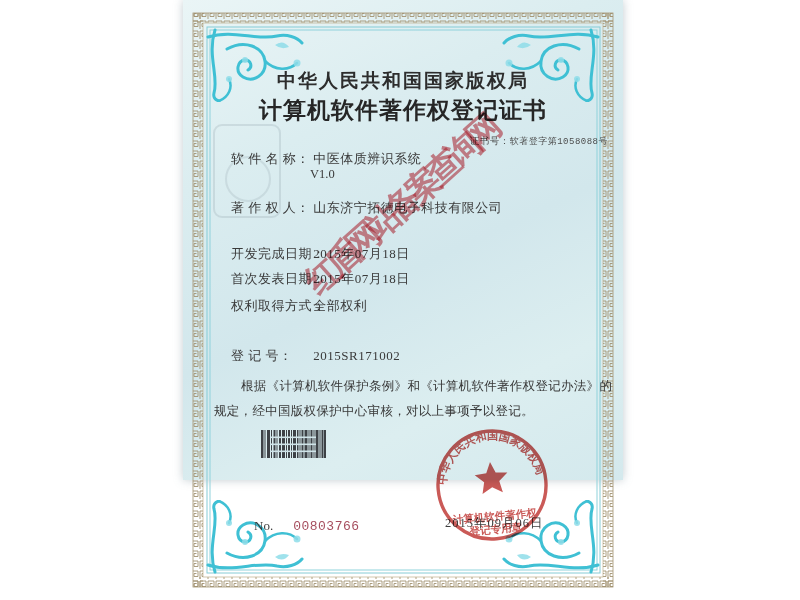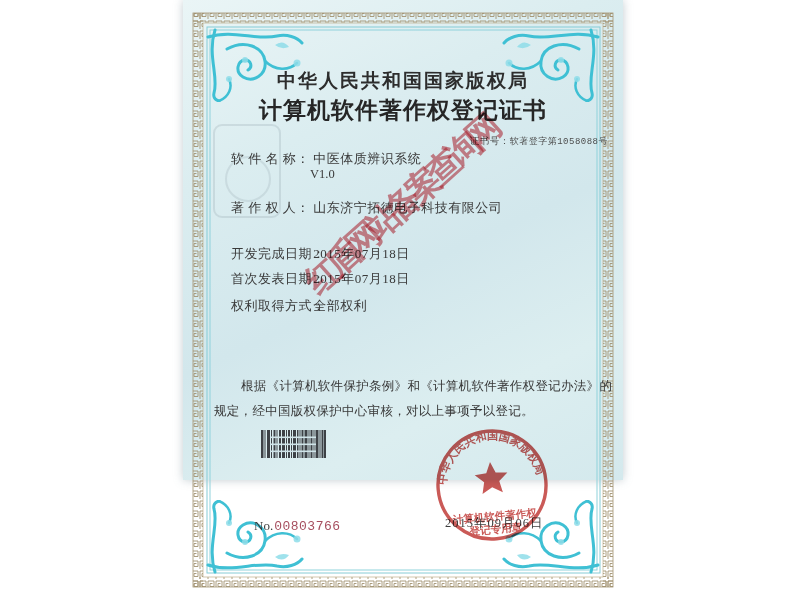--- a/index.html
+++ b/index.html
@@ -21,21 +21,21 @@
   .frow{left:48px;font-size:13px;color:#3a3a3a;white-space:nowrap;}
   .frow .lab{display:inline-block;width:79px;letter-spacing:.5px;}
   .frow .val{letter-spacing:.5px;}
   .r0{top:150px}.r0b{left:127px;top:167px;font-size:12.5px;color:#3a3a3a;}
   .r1{top:199px}.r2{top:245px}.r3{top:270px}.r4{top:297px}.r5{top:322px}.r6{top:347px}
   .stmt{font-size:12.5px;color:#383838;letter-spacing:.3px;white-space:nowrap;}
   .stmt1{left:58px;top:378px;}
   .stmt2{left:31px;top:403px;font-family:Liberation Serif, serif;}
   
   .serial{left:71px;top:518px;font-size:13px;color:#3c3c3c;}
-  .serial .digits{margin-left:1px;font-family:"Liberation Mono",monospace;
+  .serial .digits{margin-left:20px;font-family:"Liberation Mono",monospace;
                   color:#a64e5e;letter-spacing:.5px;}
   .issuedate{left:262px;top:515px;font-size:12.5px;color:#3e3e3e;letter-spacing:1px;}
   
   .emboss{left:30px;top:124px;width:64px;height:90px;border:2px solid rgba(150,168,175,.28);
           border-radius:9px;}
   .emboss .inner{position:absolute;left:10px;top:30px;width:42px;height:42px;border-radius:50%;
           border:2px solid rgba(150,168,175,.25);}
   
   .sealwrap{left:244px;top:420px;width:130px;height:130px;opacity:.84;
             mix-blend-mode:multiply;transform:rotate(-5deg);}
@@ -154,20 +154,24 @@
     <span class="lab">开发完成日期：</span>
     <span class="val">2015年07月18日</span>
   </div>
   <div class="abs frow r3">
     <span class="lab">首次发表日期：</span>
     <span class="val">2015年07月18日</span>
   </div>
   <div class="abs frow r4">
     <span class="lab">权利取得方式：</span>
     <span class="val">全部权利</span>
+  </div>
+  <div class="abs frow r6">
+    <span class="lab">登  记  号：</span>
+    <span class="val">2015SR171002</span>
   </div>
 
   <div class="abs stmt stmt1">根据《计算机软件保护条例》和《计算机软件著作权登记办法》的</div>
   <div class="abs stmt stmt2">规定，经中国版权保护中心审核，对以上事项予以登记。</div>
 
   <svg class="abs deco barcode" width="65" height="28">
     <g fill="#3d4146">
       <rect x="0" y="0" width="2.5" height="28"></rect>
         <rect x="3.5" y="0" width="1" height="28"></rect>
       <rect x="6" y="0" width="3" height="28"></rect>

